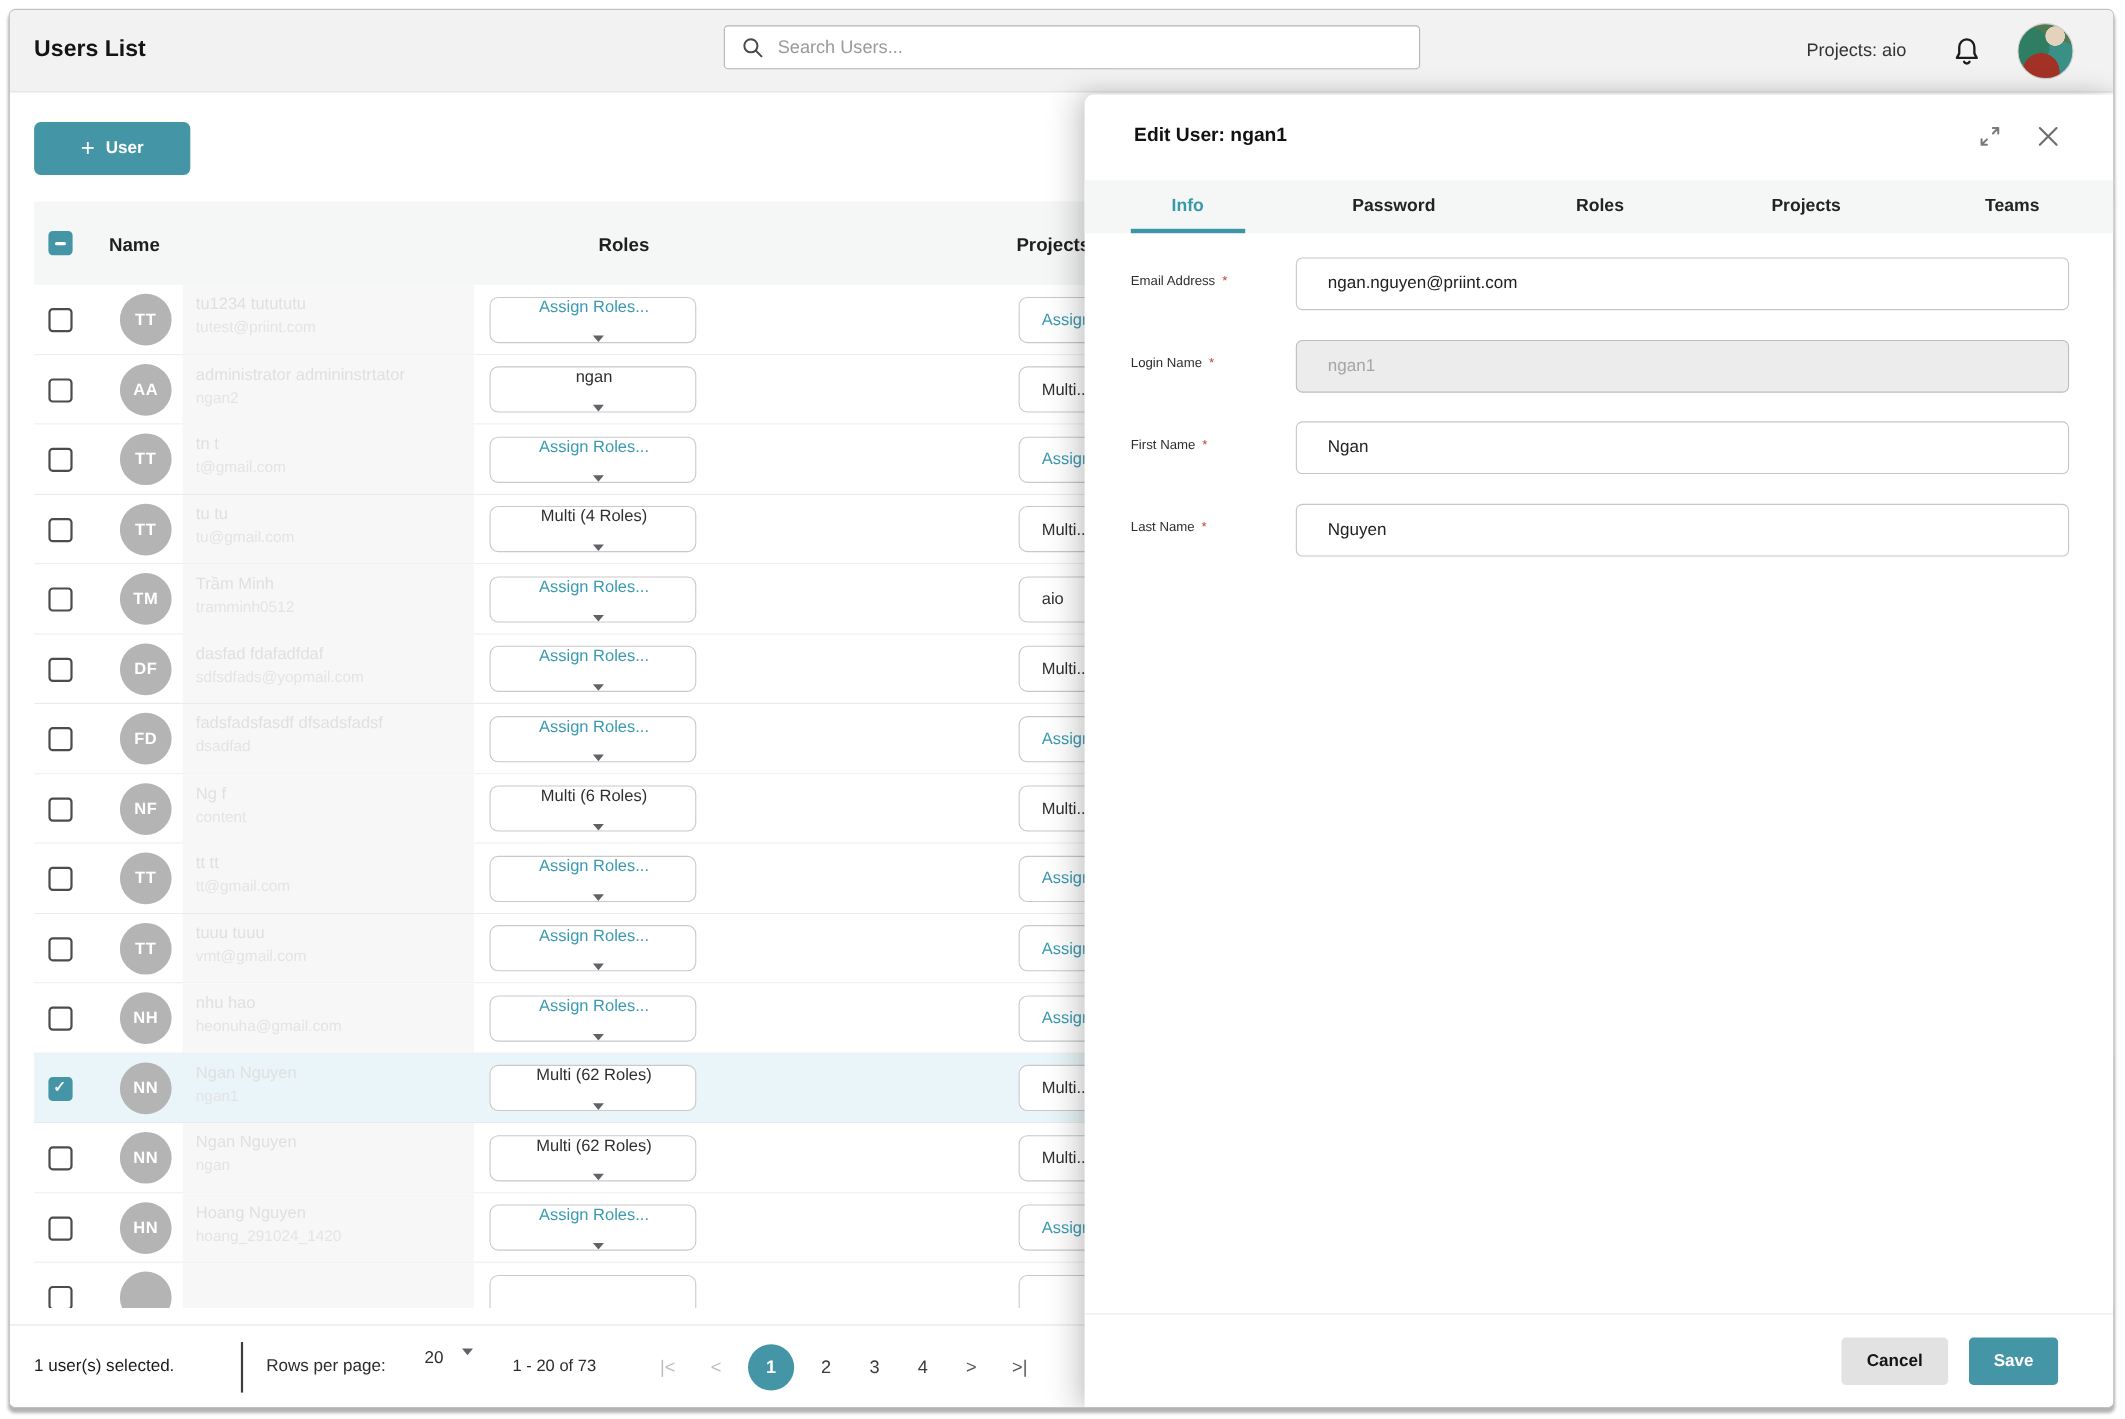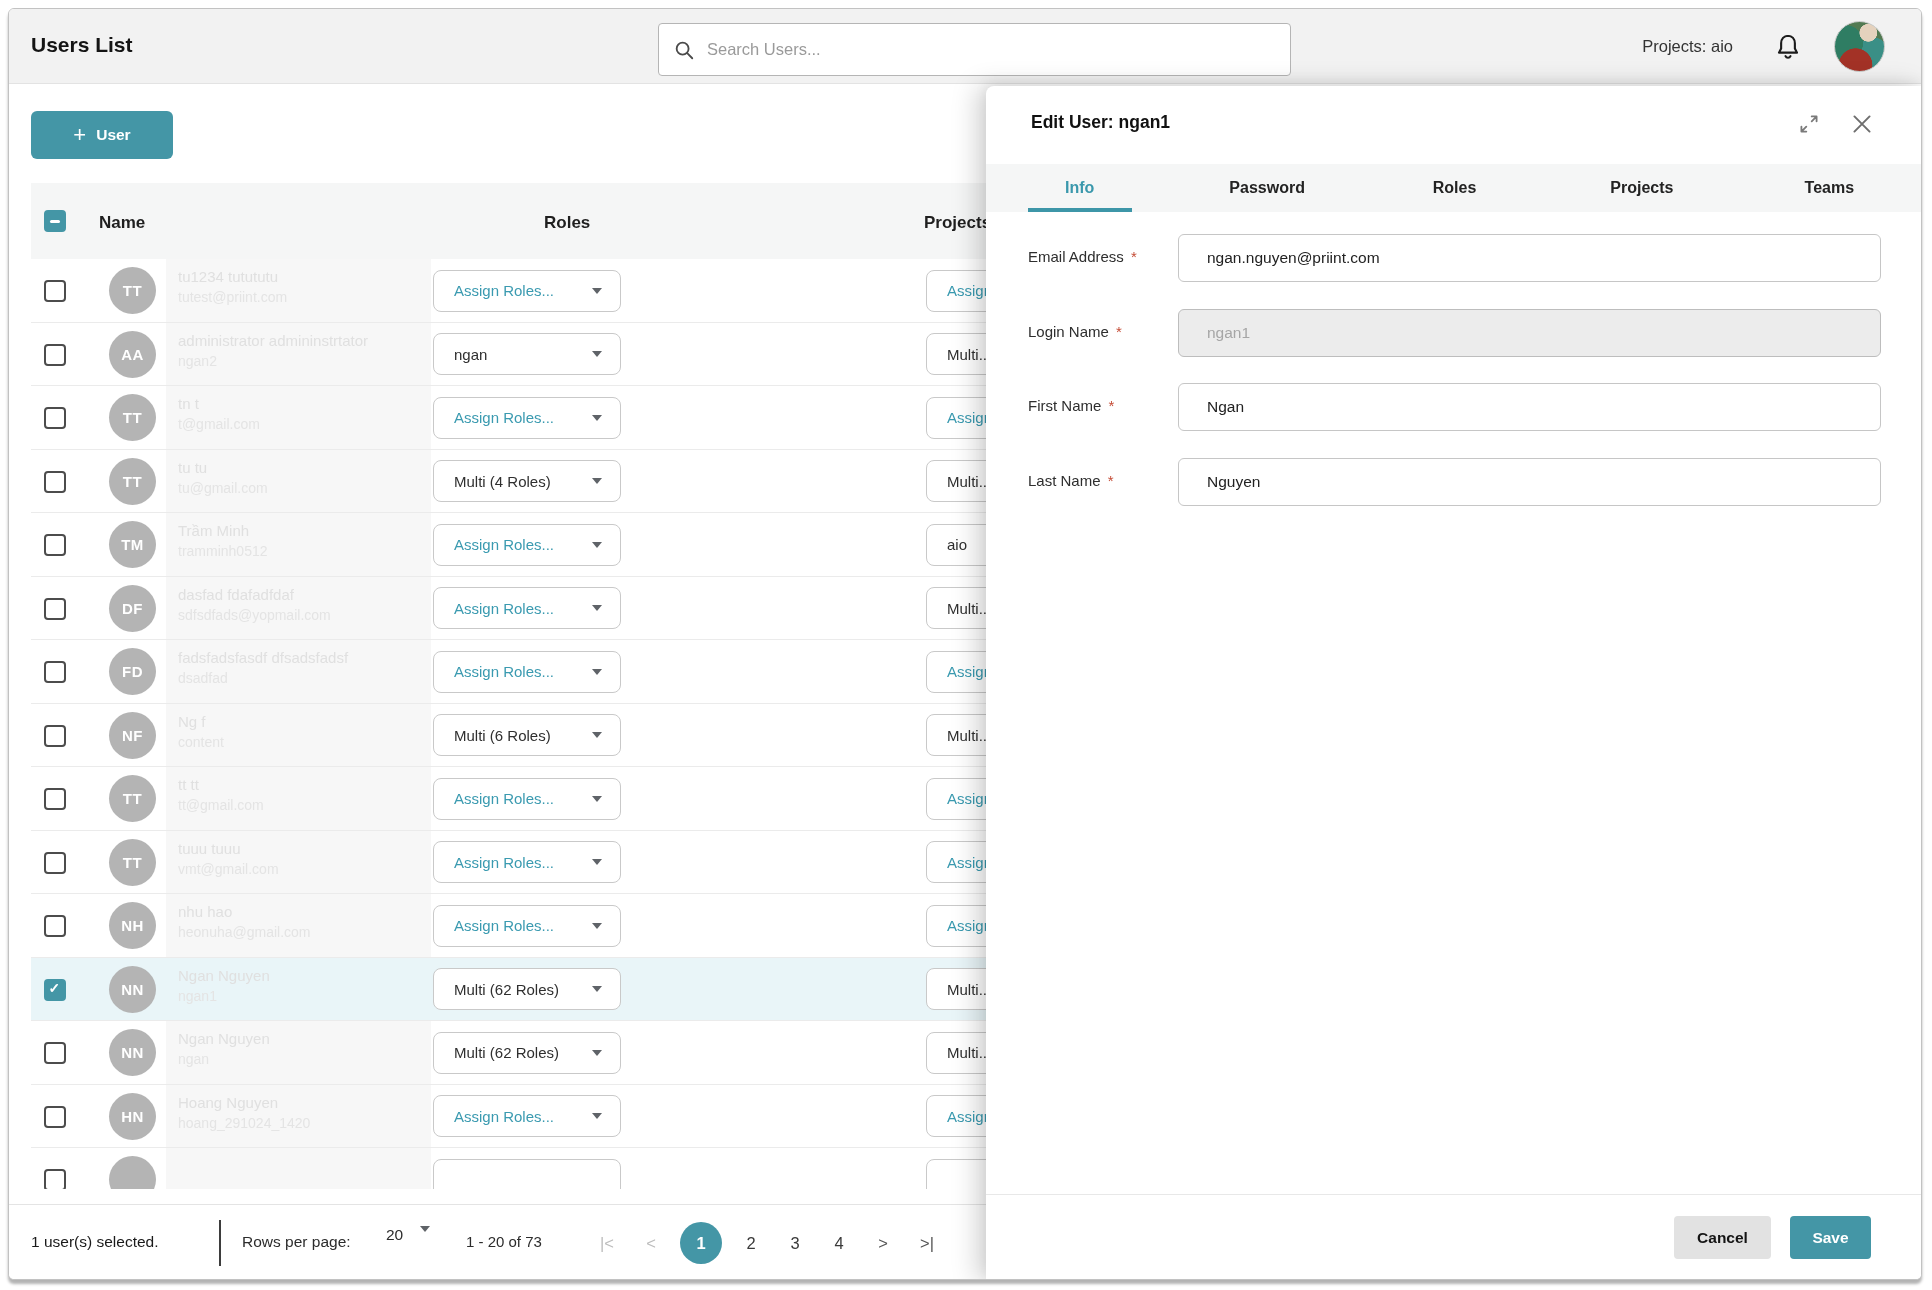--- a/index.html
+++ b/index.html
@@ -5,21 +5,21 @@
   * { margin:0; padding:0; box-sizing:border-box; font-family:"Liberation Sans", sans-serif; }
   html,body { width:1932px; height:1290px; background:#ffffff; overflow:hidden; }
   .frame { position:absolute; left:8px; top:8px; width:1914px; height:1272px;
            background:#ffffff; border:1px solid #c2c2c2; border-radius:6px; overflow:hidden;
            box-shadow:0 4px 3px rgba(0,0,0,0.30); }
 
   
   .tophdr { position:absolute; left:0; top:0; width:100%; height:75px; background:#f2f2f2;
             border-bottom:1px solid #e3e3e3; }
   .title { position:absolute; left:22px; top:24px; font-size:21px; font-weight:bold; color:#141414; }
-  .searchbox { position:absolute; left:649px; top:14px; width:633px; height:53px; background:#fff;
+  .searchbox { position:absolute; left:649px; top:14px; width:633px; height:40px; background:#fff;
                border:1px solid #b5b5b5; border-radius:4px; display:flex; align-items:center; padding:0 14px; }
   .searchbox input { border:none; outline:none; flex:1; font-size:16.5px; color:#333; margin-left:12px; background:transparent; }
   .searchbox input::placeholder { color:#9a9a9a; }
   .projlbl { position:absolute; right:188px; top:28px; font-size:16.5px; color:#333; }
   .bellbtn { position:absolute; right:118px; top:23px; width:30px; height:30px; cursor:pointer; }
   .avatar-top { position:absolute; right:36px; top:12px; width:51px; height:51px; border-radius:50%;
     background:
       radial-gradient(circle at 68% 22%, #e5d2bd 0 17%, rgba(0,0,0,0) 18%),
       radial-gradient(circle at 42% 88%, #a33226 0 32%, rgba(0,0,0,0) 33%),
       radial-gradient(circle at 22% 42%, #2f7d63 0 36%, rgba(0,0,0,0) 37%),
@@ -49,21 +49,21 @@
   .trow.selected { background:#e9f5f8; }
   .trow .cb { left:13px; top:21px; }
   .av { position:absolute; left:78px; top:8px; width:47px; height:47px; border-radius:50%; background:#b4b4b4;
         color:#fff; font-size:15px; font-weight:bold; display:flex; align-items:center; justify-content:center; letter-spacing:0.5px; }
   .nameblock { position:absolute; left:135px; top:0; width:265px; height:100%; background:#f7f7f7; padding:9px 0 0 12px; overflow:hidden; }
   .trow.selected .nameblock { background:transparent; }
   .nameblock .nm { font-size:15px; color:#e0e0e0; white-space:nowrap; }
   .nameblock .sub { font-size:14px; color:#e4e4e4; margin-top:4px; white-space:nowrap; }
   .dd { position:absolute; top:10.5px; height:42px; background:#fff; border:1.5px solid #c9c9c9; border-radius:8px;
         display:flex; align-items:center; padding:0 18px 0 20px; cursor:pointer; }
-  .dd.role { left:402px; width:188px; } .dd.proj { left:895px; width:190px; }
+  .dd.role { left:414px; width:188px;flex-direction:column; } .dd.proj { left:895px; width:190px; }
   .dd .txt { flex:1; font-size:15px; color:#2f2f2f; white-space:nowrap; overflow:hidden; }
   .dd.ph .txt { color:#3a9ab0; }
   .caret { width:0; height:0; border-left:5.5px solid transparent; border-right:5.5px solid transparent;
            border-top:6.5px solid #5f6368; margin-left:8px; flex:none; }
 
   
   .pagefooter { position:absolute; left:0; bottom:0; width:100%; height:75px; background:#fff; border-top:1px solid #e4e4e4; z-index:1; }
   .selcount { position:absolute; left:22px; top:28px; font-size:15.5px; color:#1a1a1a; }
   .vdiv { position:absolute; left:210px; top:15px; width:2px; height:46px; background:#3d3d3d; }
   .rpp-label { position:absolute; left:233px; top:28px; font-size:15.5px; color:#2c2c2c; }
@@ -82,21 +82,21 @@
   .panel-title { position:absolute; left:45px; top:26px; font-size:17.5px; font-weight:bold; color:#111; }
   .icon-btn { position:absolute; top:25px; width:26px; height:26px; cursor:pointer; }
   .icon-expand { right:101px; } .icon-close { right:48px; }
   .tabs { position:absolute; left:0; top:78px; width:100%; height:48px; background:#f5f6f6; display:flex; }
   .tab { flex:1; position:relative; display:flex; align-items:center; justify-content:center;
          font-size:16px; font-weight:bold; color:#232323; cursor:pointer; }
   .tab.active { color:#3a98ac; }
   .tab.active::after { content:""; position:absolute; bottom:0; left:50%; transform:translateX(-50%);
                        width:104px; height:4px; background:#3d96a8; }
   .formrow { position:absolute; left:42px; width:853px; height:48px; }
-  .formrow label { position:absolute; left:0; top:14px; font-size:15px; color:#2e2e2e; }
+  .formrow label { position:absolute; left:0; top:14px; font-size:12px; color:#2e2e2e; }
   .req { color:#c44b35; margin-left:3px; }
   .formrow input { position:absolute; left:150px; top:0; width:703px; height:48px; border:1.5px solid #c6c6c6;
                    border-radius:6px; padding:0 28px; font-size:15.5px; color:#222; outline:none; background:#fff; }
   .formrow input:disabled { background:#ececec; border-color:#bdbdbd; color:#a6a6a6; }
   .panel-footer { position:absolute; left:0; bottom:0; width:100%; height:87px; border-top:1px solid #e8e8e8; }
   .btn { position:absolute; bottom:22px; height:43px; border:none; border-radius:4px; font-size:15.5px; font-weight:bold; cursor:pointer; }
   .btn-cancel { right:152px; width:97px; background:#e2e2e2; color:#141414; }
   .btn-save { right:52px; width:81px; background:#4496a6; color:#ffffff; }
 </style>
 </head>

